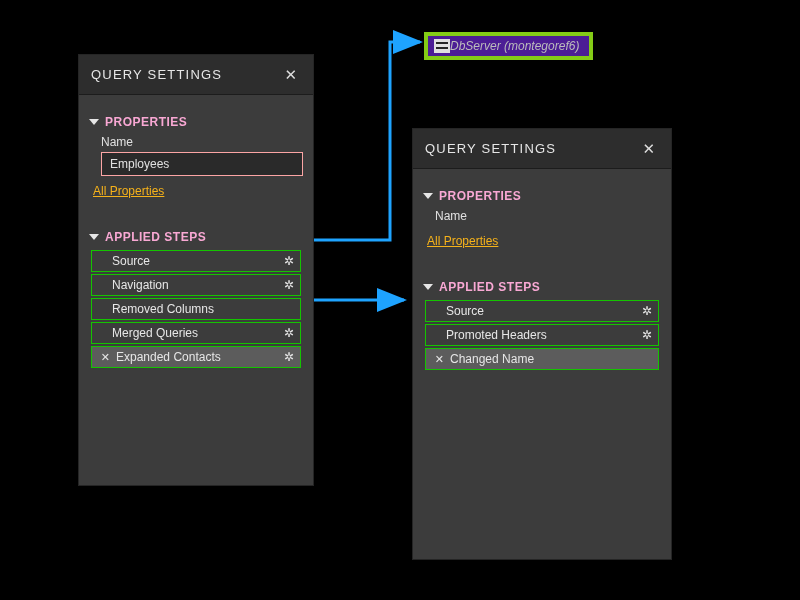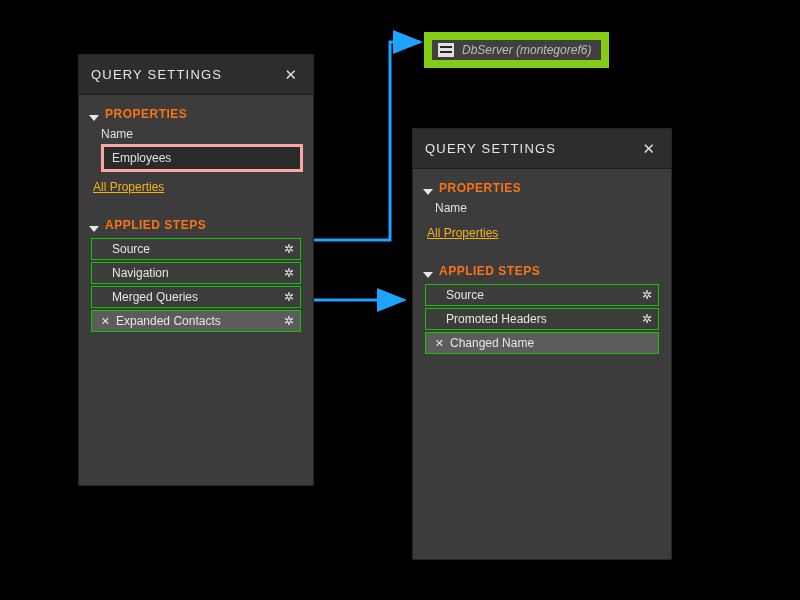--- a/index.html
+++ b/index.html
@@ -31,26 +31,26 @@
     font-size: 15px;
     line-height: 1;
     cursor: pointer;
     padding: 2px 4px;
   }
   .section {
     padding: 0 10px 6px 10px;
   }
   .section-header {
     display: flex;
-    align-items: flex-end;
-    color: #f97316;
+    align-items: center;
+    color: #f9a8d4;
     font-size: 12px;
     font-weight: 600;
     letter-spacing: 0.5px;
-    padding: 12px 0 4px 0;
+    padding: 20px 0 4px 0;
     cursor: pointer;
   }
   .caret {
     display: inline-block;
     width: 0; height: 0;
     border-left: 5px solid transparent;
     border-right: 5px solid transparent;
     border-top: 6px solid #e6e6e6;
     transform-origin: center;
     margin-right: 6px;
@@ -58,21 +58,21 @@
   .field-label {
     color: #e0e0e0;
     font-size: 12px;
     padding: 2px 0 3px 12px;
   }
   .text-input {
     display: block;
     width: calc(100% - 12px);
     margin-left: 12px;
     background: #2a2a2a;
-    border: 3px solid #fca5a5;
+    border: 1px solid #fca5a5;
     color: #e0e0e0;
     font-size: 12px;
     padding: 4px 8px;
     outline: none;
   }
   .link {
     display: inline-block;
     margin: 8px 0 6px 4px;
     color: #f6b21a;
     font-size: 12px;
@@ -115,23 +115,22 @@
     color: #e6e6e6;
     font-size: 12px;
   }
   .panel-body-fill { flex: 1; background: #3c3c3c; }
 
   
   .node {
     position: absolute;
     display: flex;
     align-items: center;
-    gap: 8px;
-    background: #404040;
-    border: 8px solid #84cc16;
+    background: #4c1d95;
+    border: 4px solid #84cc16;
     color: #bcbcbc;
     font-style: italic;
     font-size: 12px;
     padding: 3px 10px 3px 6px;
   }
   .node-icon {
     width: 16px; height: 14px;
     background: #e0e0e0;
     position: relative;
   }
@@ -202,20 +201,25 @@
         <span class="gear">✲</span>
       </div>
       <div class="step green">
         <span class="step-left">
           <span class="step-label">Navigation</span>
         </span>
         <span class="gear">✲</span>
       </div>
       <div class="step green">
         <span class="step-left">
+          <span class="step-label">Removed Columns</span>
+        </span>
+      </div>
+      <div class="step green">
+        <span class="step-left">
           <span class="step-label">Merged Queries</span>
         </span>
         <span class="gear">✲</span>
       </div>
       <div class="step green selected has-x">
         <span class="step-left">
           <span class="x-mark">✕</span>
           <span class="step-label">Expanded Contacts</span>
         </span>
         <span class="gear">✲</span>

